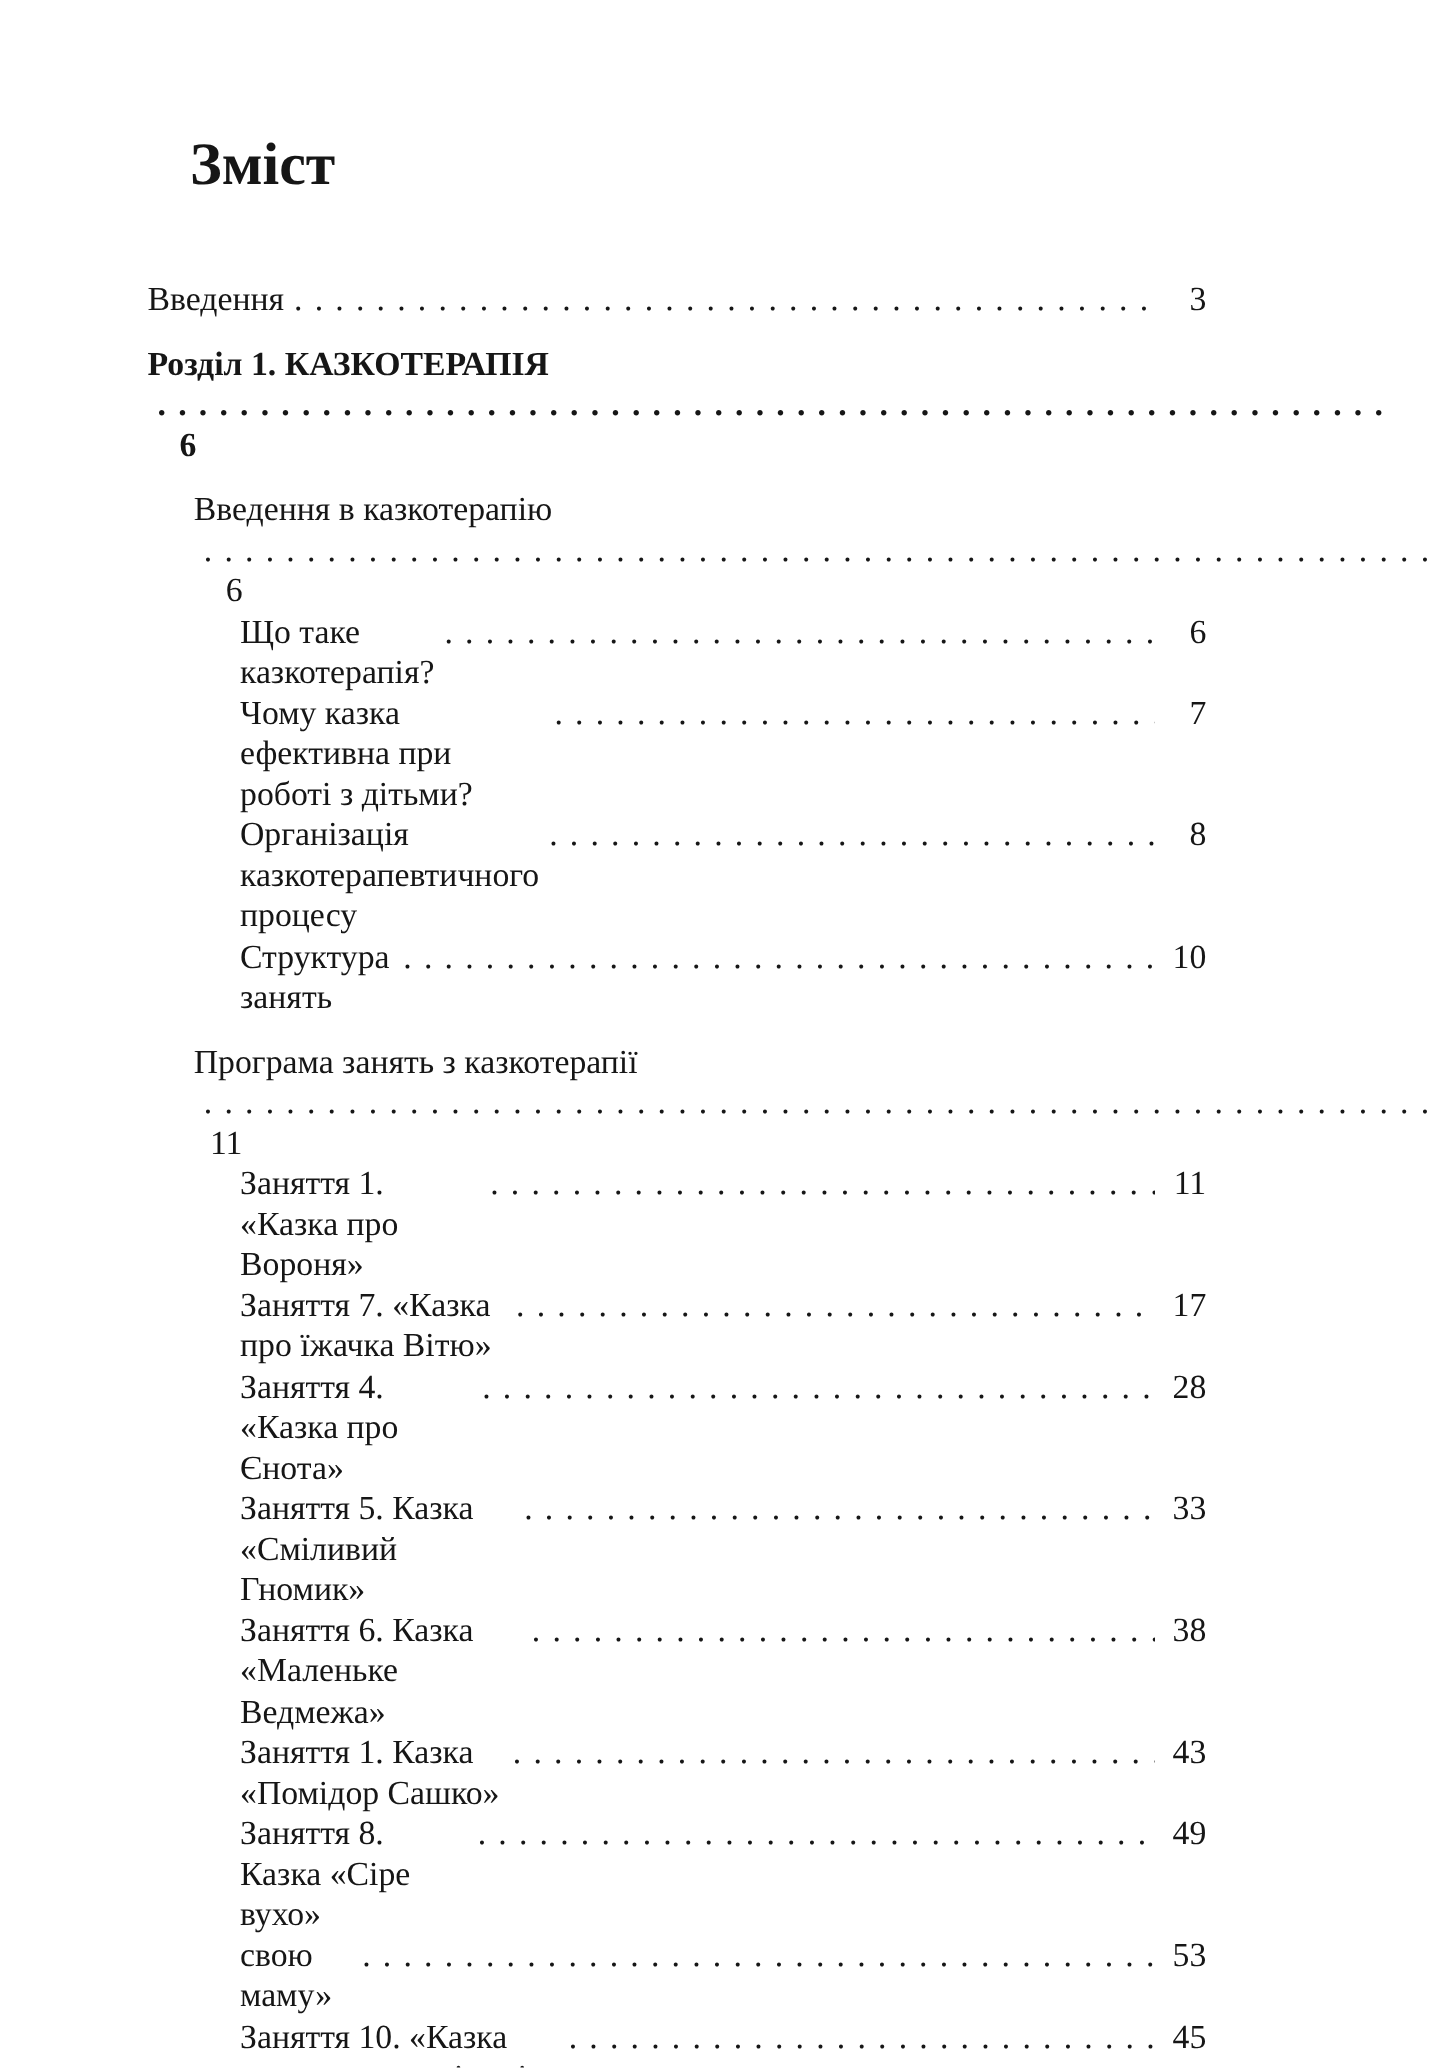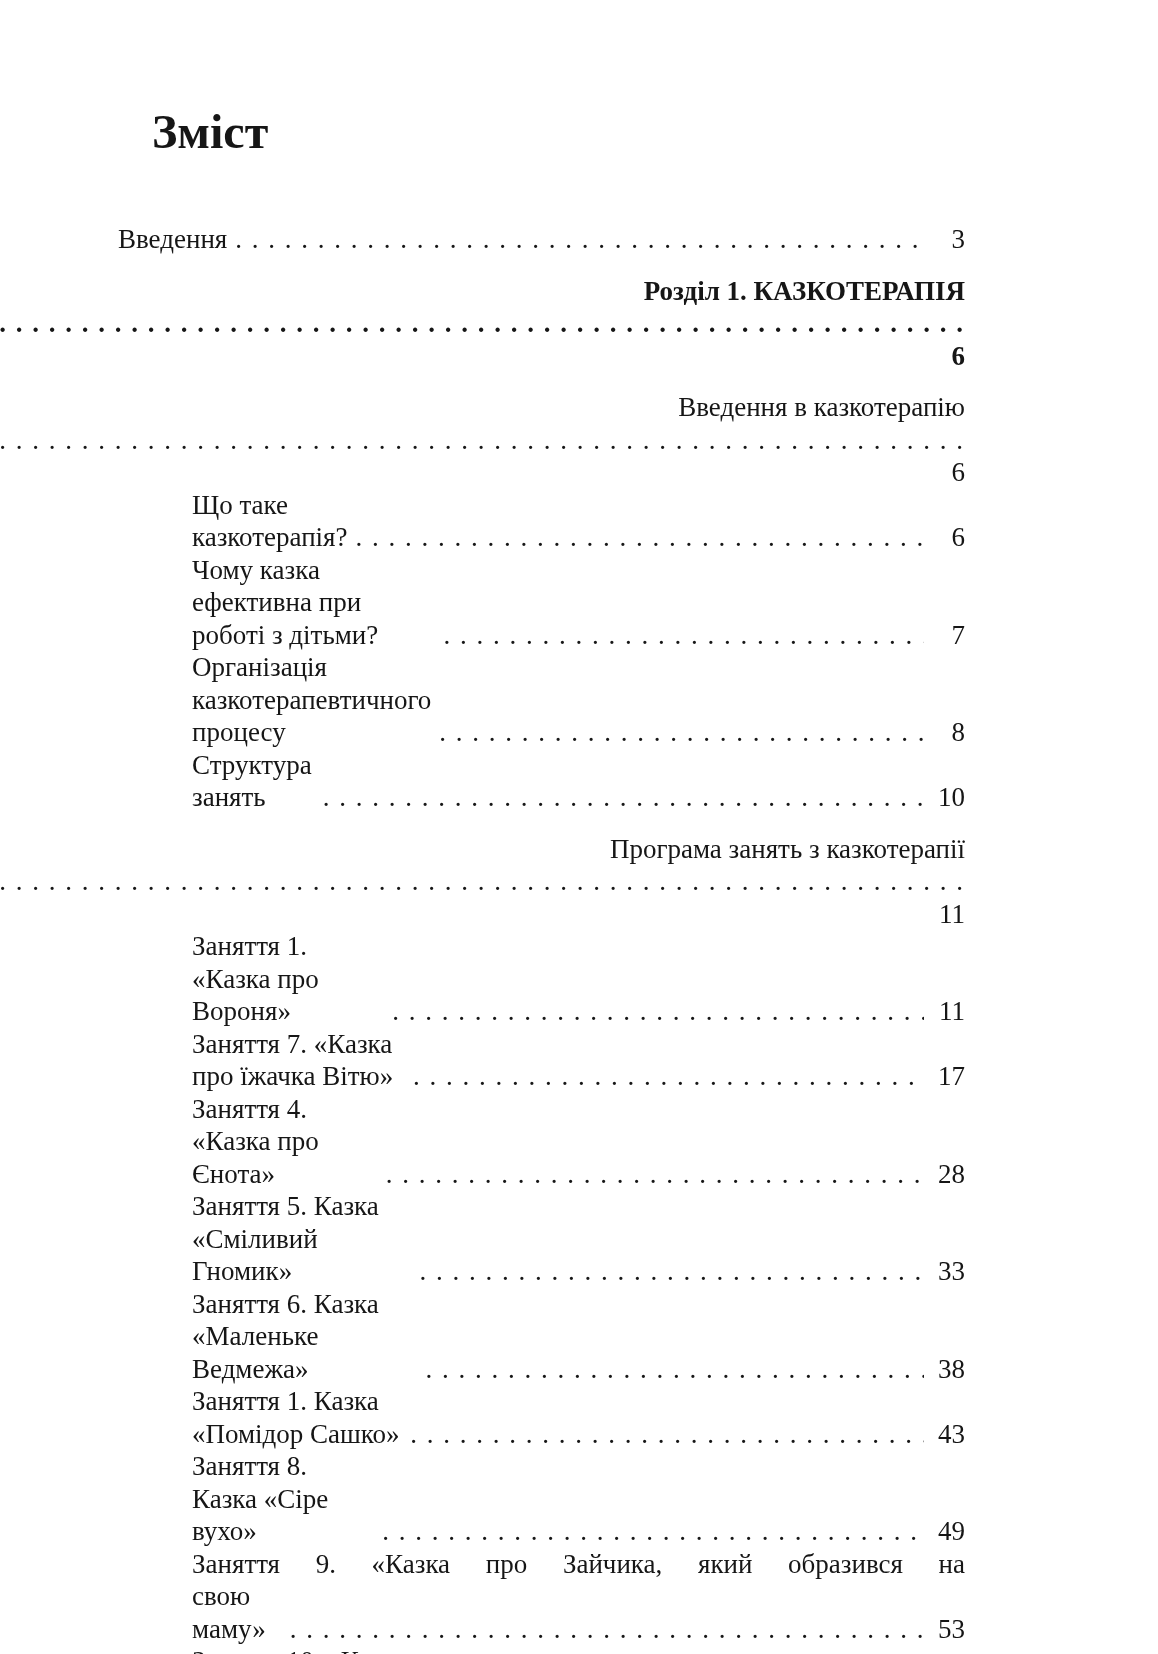--- a/index.html
+++ b/index.html
@@ -26,21 +26,21 @@
     font-weight: 700;
     margin: 0 0 0 34px;
     line-height: 1.15;
   }
   .entries {
     margin-top: 64px;
     font-size: 27px;
   }
   .row {
     display: flex;
-    align-items: flex-end;
+    align-items: flex-start;
     line-height: 32.5px;
   }
   .row.gap { margin-top: 19px; flex-direction: column; }
   .row.bold { font-weight: 700; }
   .row.level-1 { padding-left: 37px; }
   .row.level-2 { padding-left: 74px; }
   .label { flex: 0 1 auto; }
   .leader {
     flex: 1 1 auto;
     overflow: hidden;
@@ -138,24 +138,20 @@
       <div class="row level-2">
     <span class="label">Заняття 1. Казка «Помідор Сашко»</span>
     <span class="leader"></span>
     <span class="pagenum">43</span>
   </div>
       <div class="row level-2">
     <span class="label">Заняття 8. Казка «Сіре вухо»</span>
     <span class="leader"></span>
     <span class="pagenum">49</span>
   </div>
-      <div class="row level-2 justify nopage">
-    <span class="label">Заняття 9. «Казка про Зайчика, який образився на</span>
-
-  </div>
       <div class="row level-2">
     <span class="label">свою маму»</span>
     <span class="leader"></span>
     <span class="pagenum">53</span>
   </div>
       <div class="row level-2">
     <span class="label">Заняття 10. «Казка про цуцика по імені Тобік»</span>
     <span class="leader"></span>
     <span class="pagenum">45</span>
   </div>

